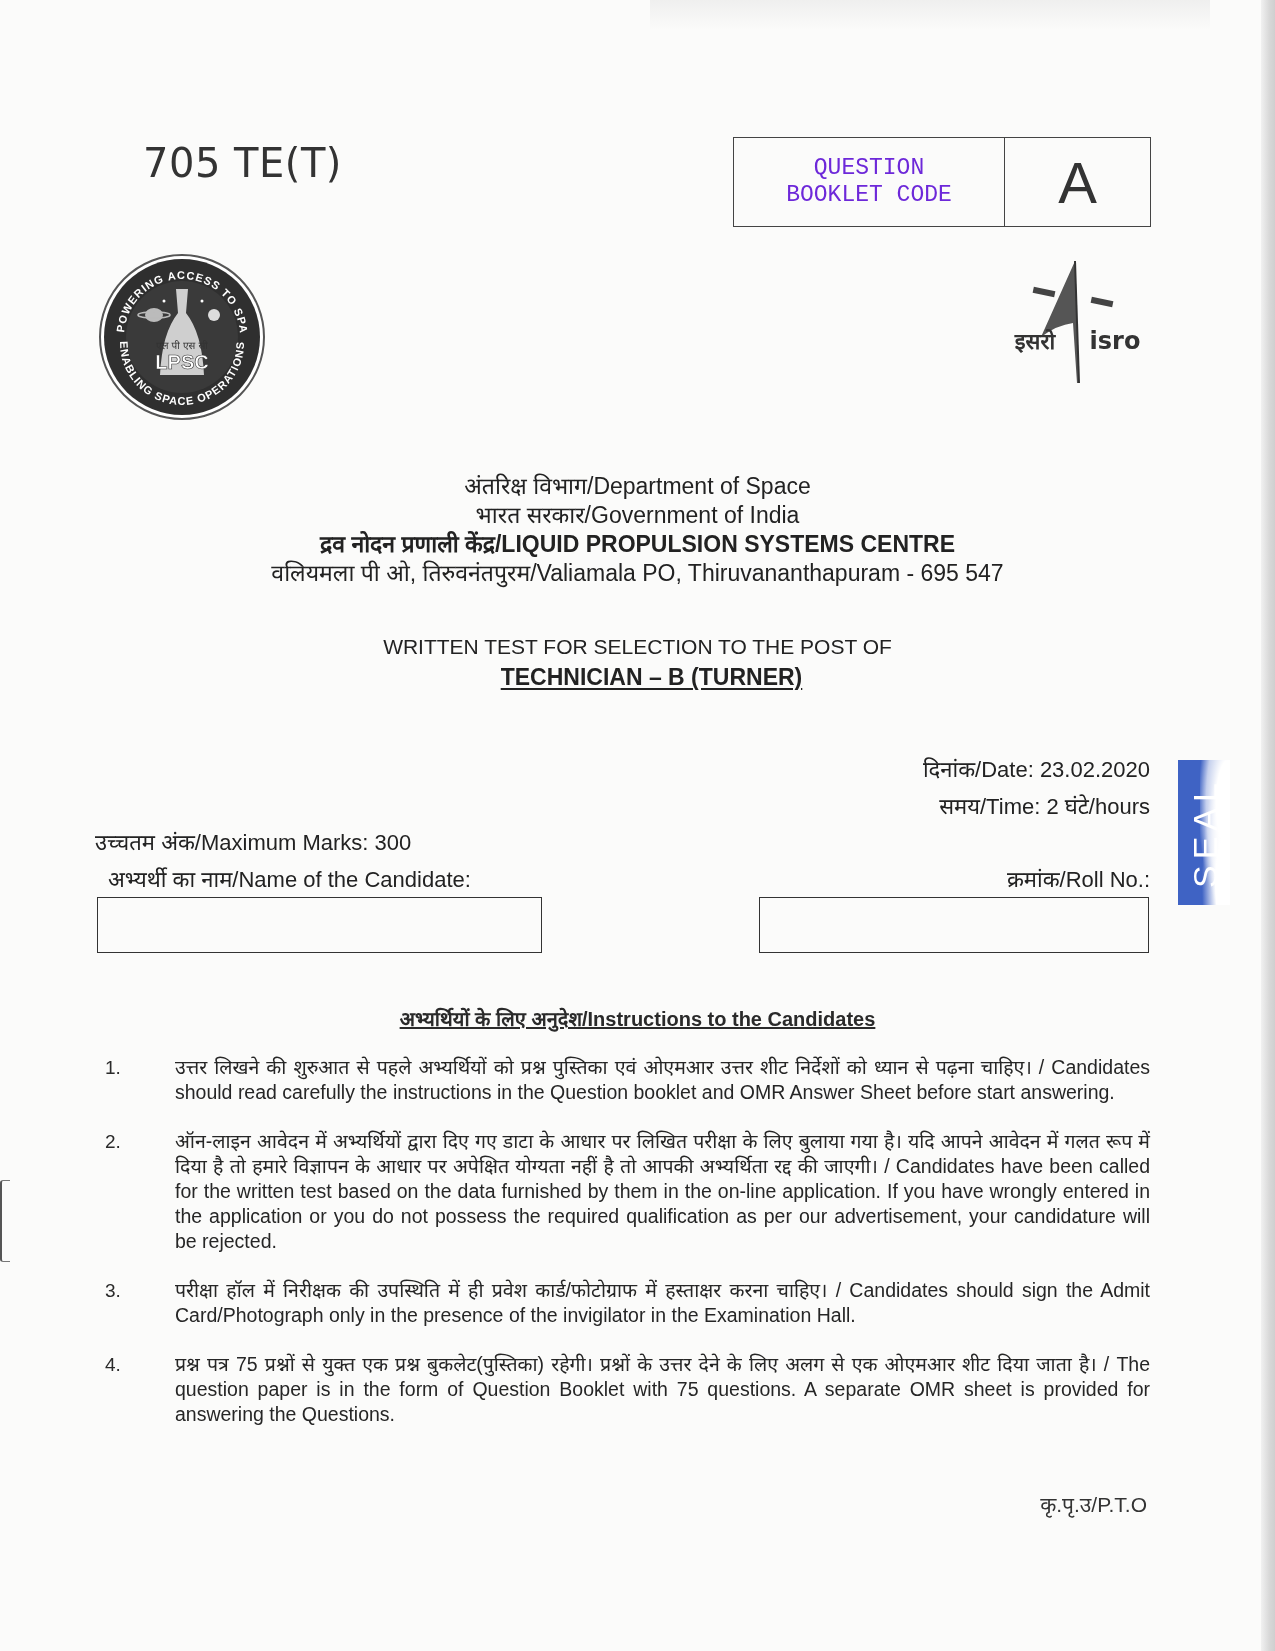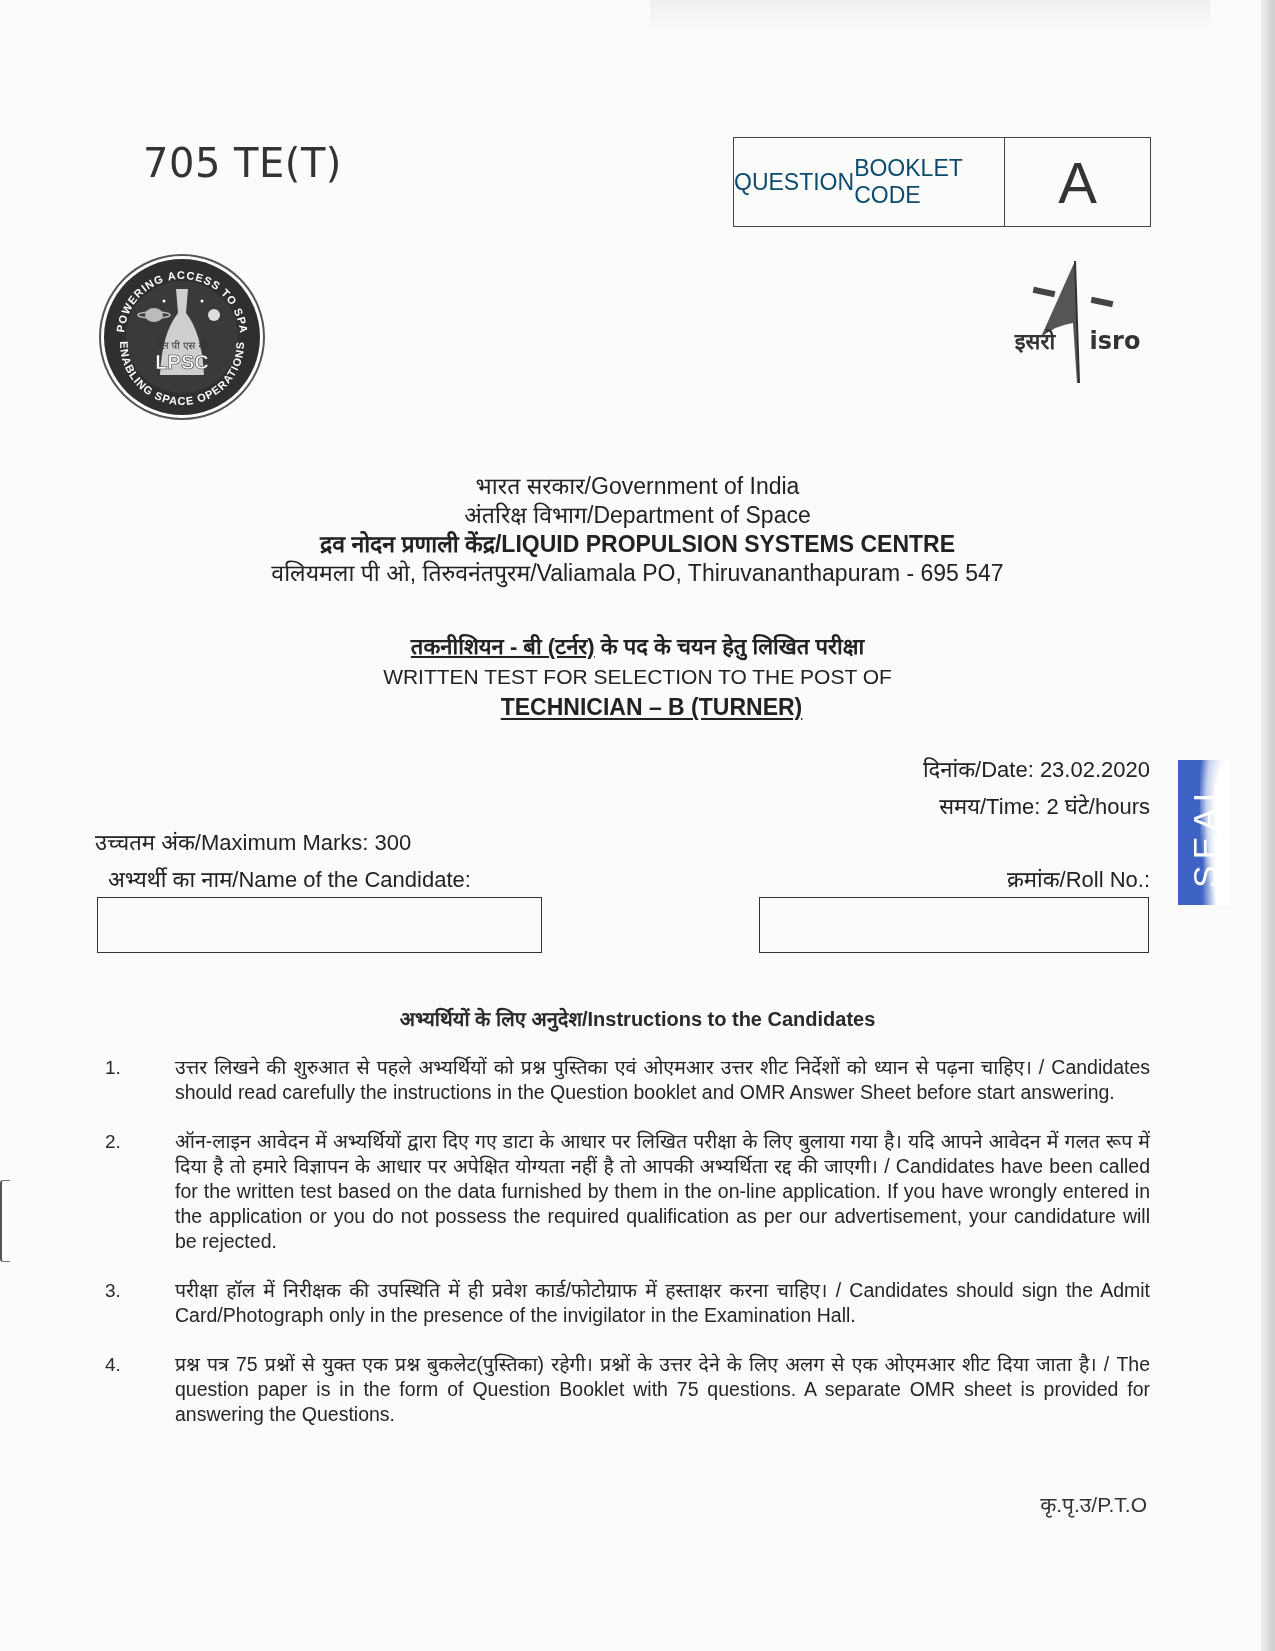--- a/index.html
+++ b/index.html
@@ -22,42 +22,42 @@
   .doc-code {
     left: 95px; top: 140px; font-size: 40px; color: #333;
     font-family: "DejaVu Sans", sans-serif; letter-spacing: 0.5px; margin-left: 48px;
   }
   .booklet-box {
     left: 733px; top: 137px; width: 418px; height: 90px;
     border: 1.5px solid #444; display: flex; box-sizing: border-box;
   }
   .booklet-label {
     width: 270px; border-right: 1.5px solid #444;
-    display: flex; flex-direction: row; align-items: center; justify-content: center;
-    font-size: 23px; line-height: 27px; color: #0c4a6e;
+    display: flex; flex-direction: column; align-items: center; justify-content: center;
+    font-size: 23px; line-height: 27px; color: #6d28d9; font-family: Liberation Mono, monospace;
   }
   .booklet-code {
     flex: 1; display: flex; align-items: center; justify-content: center;
     font-size: 58px; color: #333;
   }
   .lpsc-logo { left: 98px; top: 253px; width: 168px; height: 168px; }
   .isro-logo { left: 995px; top: 253px; width: 155px; height: 135px; }
   .header-block { left: 0; width: 1275px; text-align: center; color: #222; }
   .h-line { font-size: 23px; line-height: 29px; font-family: "Liberation Sans", sans-serif; }
   .h-line.bold { font-weight: bold; font-size: 23px; }
   .title-hi { font-weight: bold; font-size: 22px; line-height: 30px; }
   .title-hi .u { text-decoration: underline; }
   .title-en { font-weight: normal; font-size: 21px; line-height: 29px; }
   .title-post { font-weight: bold; font-size: 23px; line-height: 32px; text-decoration: underline; text-decoration-thickness: 2px; text-underline-offset: 3px; padding-left: 28px; }
   .meta-right { right: 125px; text-align: right; font-size: 22px; color: #222; }
   .meta-left { left: 95px; font-size: 22px; color: #222; }
   .field-box { border: 1.5px solid #333; height: 56px; box-sizing: border-box; }
   .instr-title {
     left: 0; width: 1275px; top: 1005px; text-align: center;
-    font-weight: bold; font-size: 20px; 
+    font-weight: bold; font-size: 20px; text-decoration: underline;
   }
   .instr-list { left: 100px; top: 1055px; width: 1050px; }
   .instr-item { display: flex; margin-bottom: 24px; }
   .instr-num { width: 70px; flex: none; font-size: 19px; line-height: 25px; padding-left: 5px; }
   .instr-text {
     flex: 1; font-size: 19.5px; line-height: 25px; text-align: justify; color: #262626;
     font-family: "Liberation Sans", sans-serif;
   }
   .pto { right: 128px; top: 1490px; font-size: 21px; color: #333; }
   .seal {
@@ -124,28 +124,27 @@
     <path d="M 80 8 L 84 130 L 82 130 L 78 70 Q 62 72 46 84 Z" fill="#555"></path>
     <path d="M 80 8 L 84 130" stroke="#333" stroke-width="2"></path>
     <rect x="38" y="36" width="22" height="6" fill="#444" transform="rotate(12 49 39)"></rect>
     <rect x="96" y="46" width="22" height="6" fill="#444" transform="rotate(12 107 49)"></rect>
     <text x="40" y="96" text-anchor="middle" font-family="DejaVu Sans, sans-serif" font-size="22" font-weight="bold" fill="#333">इसरो</text>
     <text x="120" y="96" text-anchor="middle" font-family="DejaVu Sans, sans-serif" font-size="24" font-weight="bold" fill="#333">isro</text>
   </svg>
 </div>
 
 <div class="abs header-block" style="top: 472px;">
+  <div class="h-line">अंतरिक्ष विभाग/Department of Space</div>
   <div class="h-line">भारत सरकार/Government of India</div>
-  <div class="h-line">अंतरिक्ष विभाग/Department of Space</div>
   <div class="h-line bold">द्रव नोदन प्रणाली केंद्र/LIQUID PROPULSION SYSTEMS CENTRE</div>
   <div class="h-line">वलियमला पी ओ, तिरुवनंतपुरम/Valiamala PO, Thiruvananthapuram - 695 547</div>
 </div>
 
 <div class="abs header-block" style="top: 632px;">
-  <div class="title-hi"><span class="u">तकनीशियन - बी (टर्नर)</span><span> के पद के चयन हेतु लिखित परीक्षा</span></div>
   <div class="title-en">WRITTEN TEST FOR SELECTION TO THE POST OF</div>
   <div class="title-post">TECHNICIAN – B (TURNER)</div>
 </div>
 
 <div class="abs meta-right" style="top: 753px;">दिनांक/Date: 23.02.2020</div>
 <div class="abs meta-left" style="top: 826px;">उच्चतम अंक/Maximum Marks: 300</div>
 <div class="abs meta-right" style="top: 790px;">समय/Time: 2 घंटे/hours</div>
 
 <div class="abs meta-left" style="left: 108px; top: 863px;">अभ्यर्थी का नाम/Name of the Candidate:</div>
 <div class="abs field-box" style="left: 97px; top: 897px; width: 445px;"></div>

